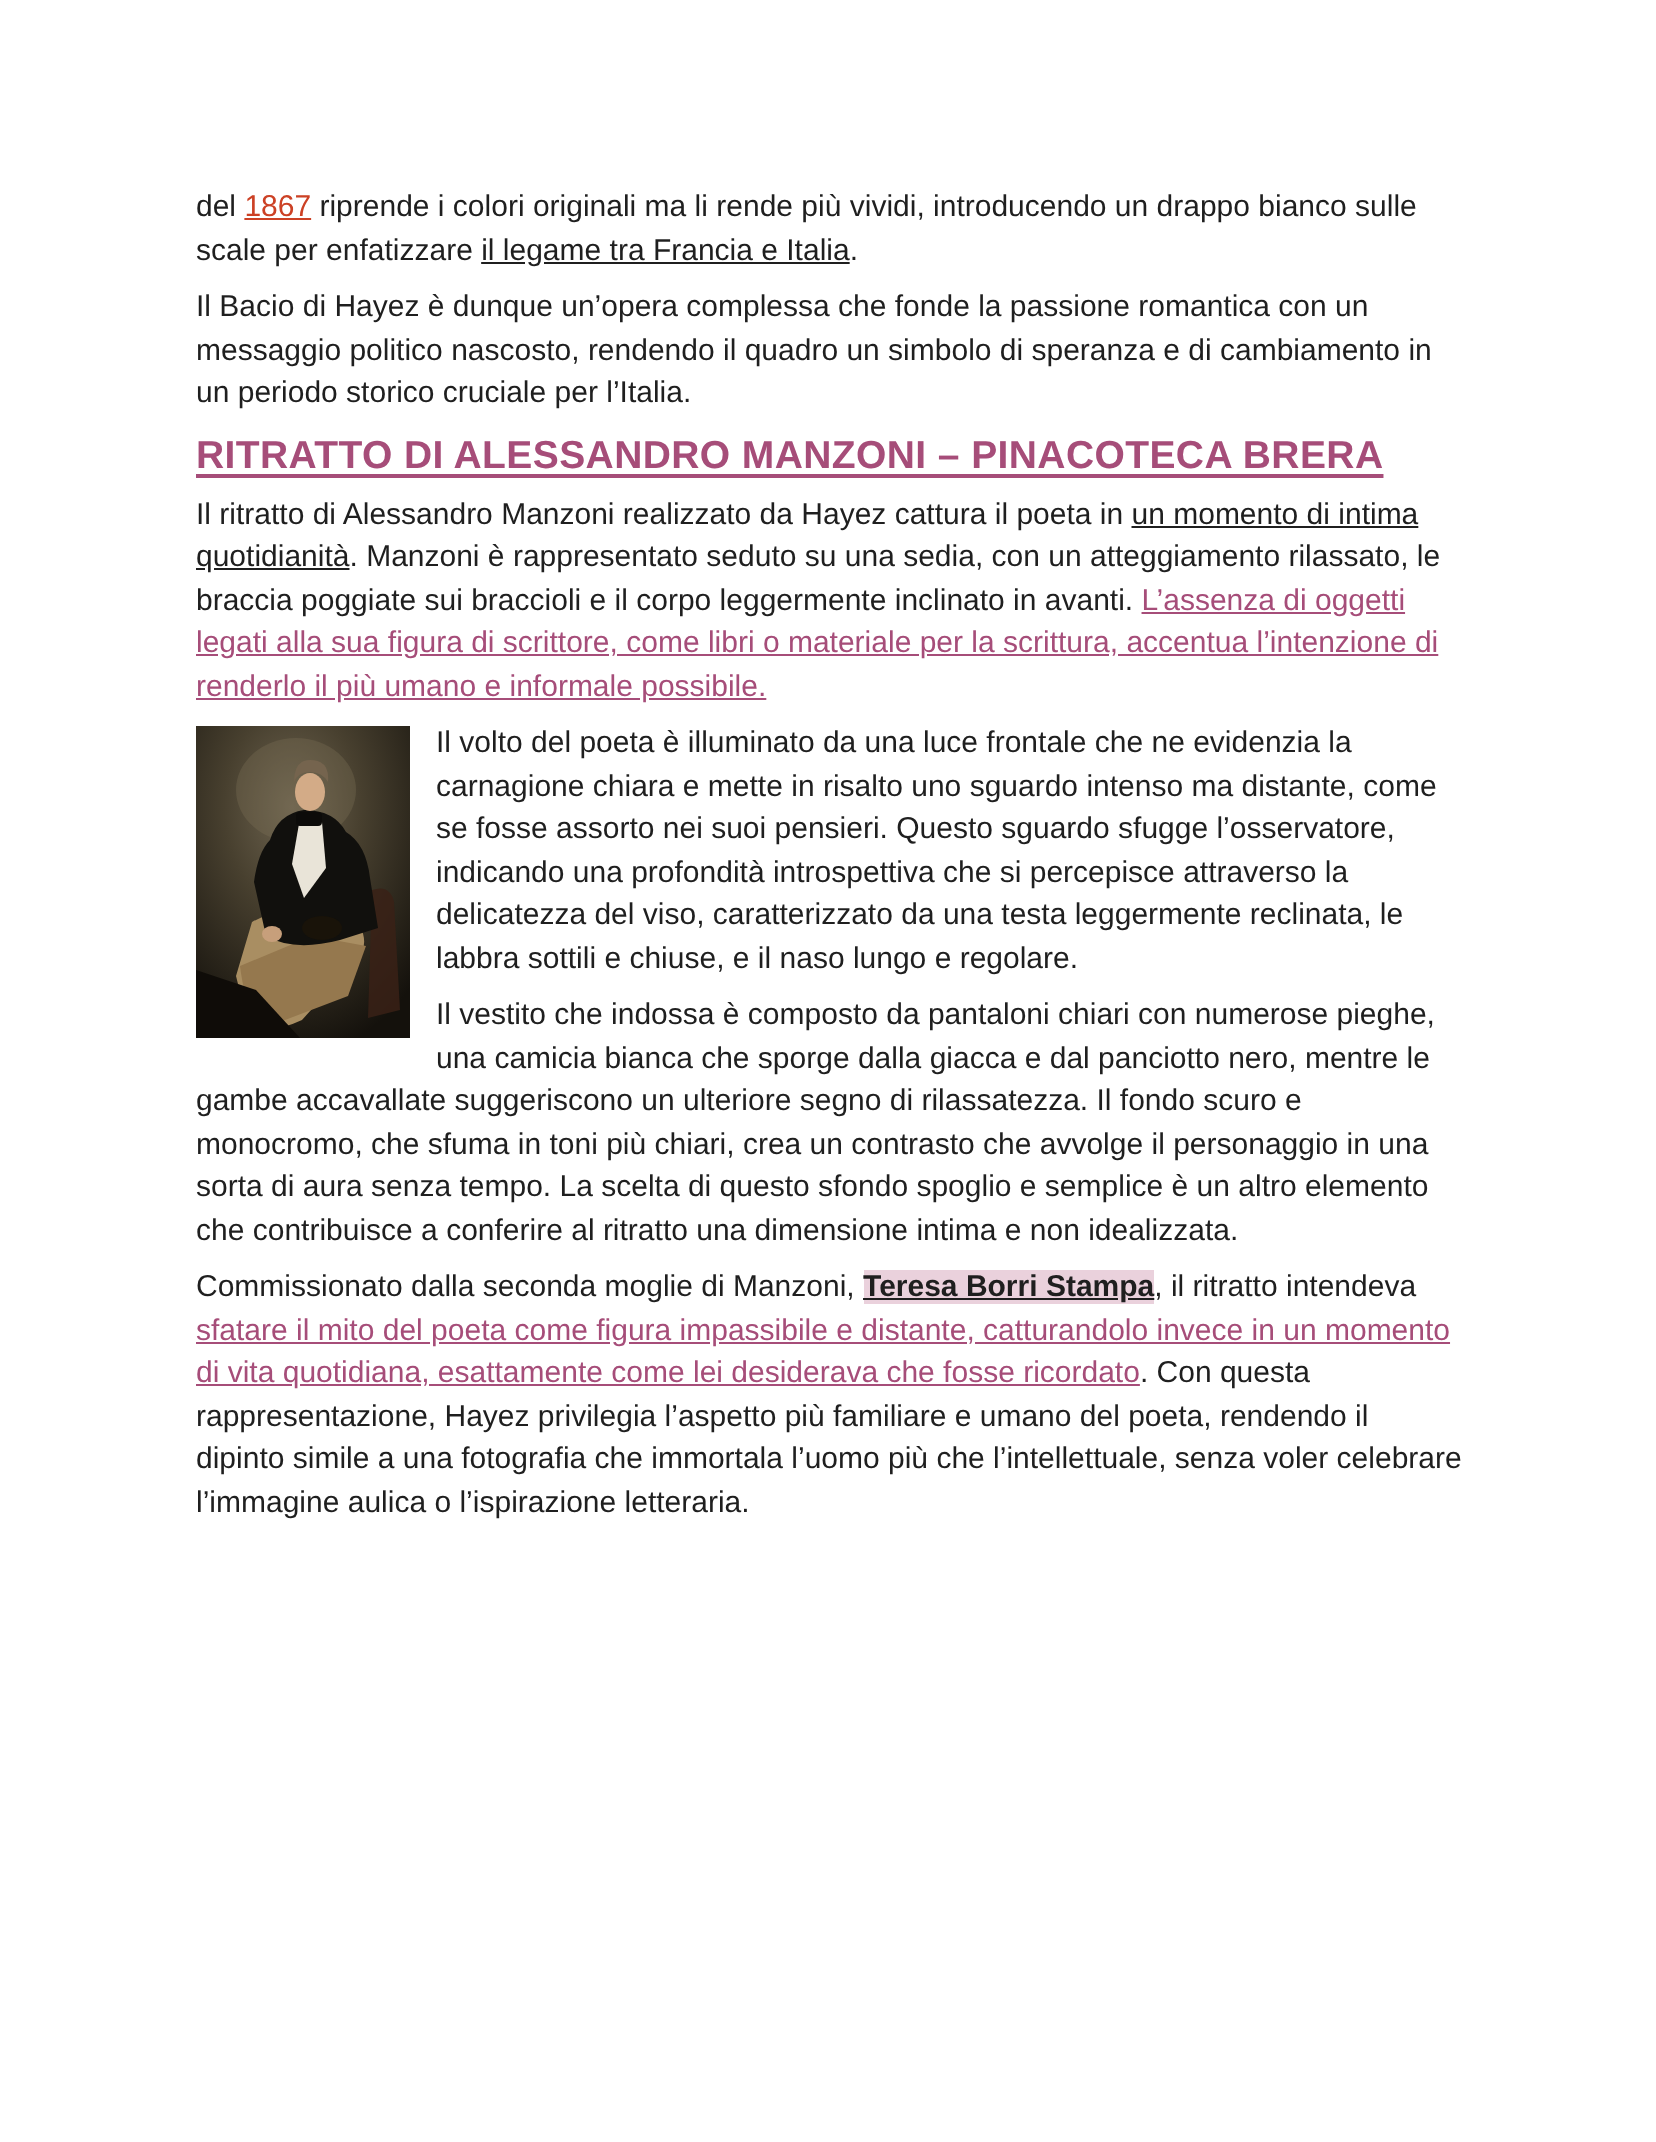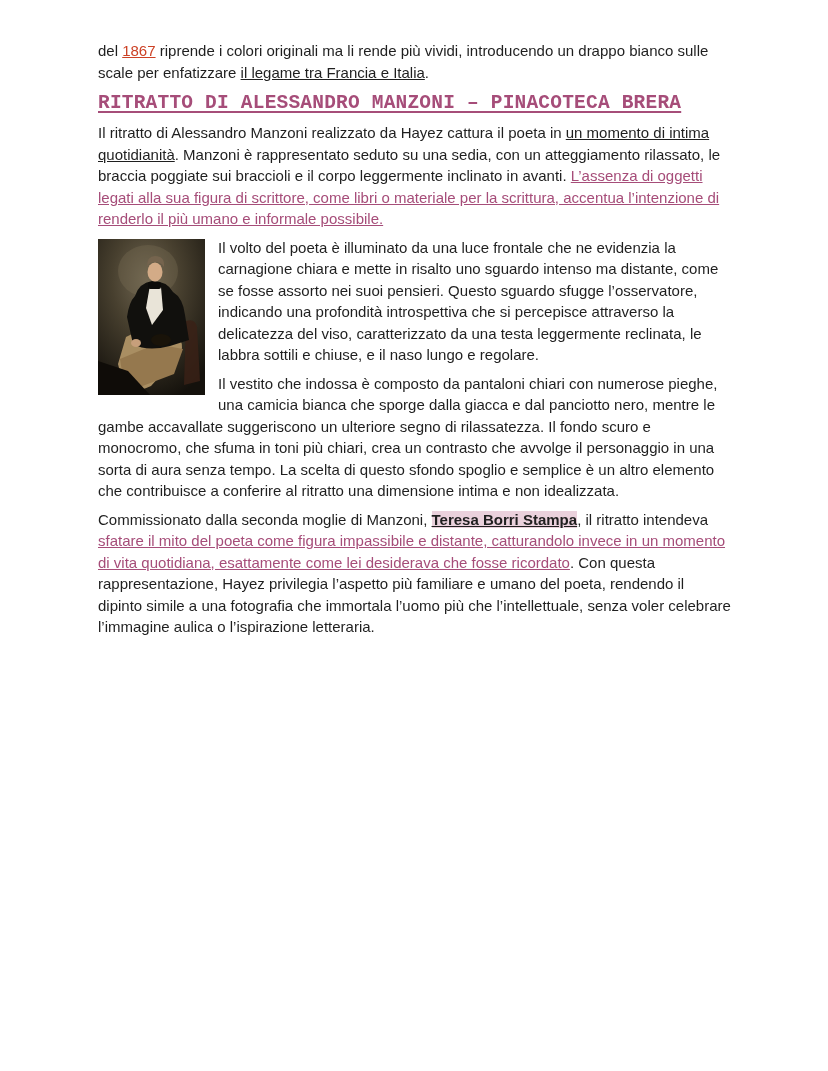--- a/index.html
+++ b/index.html
@@ -14,32 +14,32 @@
   body{
     width:828px;height:1071px;
     background:var(--page-bg);
     font-family:"Liberation Sans", sans-serif;
     color:var(--body-text);
     overflow:hidden;
   }
   .page{
     box-sizing:border-box;
     width:828px;height:1071px;
-    padding:40px 97px 0 98px;
+    padding:93px 97px 0 98px;
     background:var(--page-bg);
   }
   .paragraph{
     font-size:15px;
     line-height:21.5px;
     margin:0 0 7px 0;
     color:var(--body-text);
     text-align:left;
   }
   .heading{
-    font-family:Liberation Mono, monospace;
+    font-family:Liberation Sans, sans-serif;
     font-weight:bold;
     font-size:19.5px;
     line-height:26px;
     letter-spacing:0.2px;
     margin:2px 0 6px 0;
     white-space:nowrap;
     color:var(--heading-link);
   }
   .heading .run{ text-decoration:underline; text-decoration-thickness:2px; text-underline-offset:3px; }
   .run{ color:inherit; }
@@ -61,20 +61,21 @@
     margin:2px 13px 2px 0;
     padding:0;
   }
   figure.portrait svg{ display:block; width:107px; height:156px; }
 </style>
 </head>
 <body>
 
 <div class="page">
     <p class="paragraph"><span class="run plain">del </span><a class="run link-red">1867</a><span class="run plain"> riprende i colori originali ma li rende più vividi, introducendo un drappo bianco sulle scale per enfatizzare </span><a class="run underline">il legame tra Francia e Italia</a><span class="run plain">.</span></p>
+    <p class="paragraph"><span class="run plain">Il Bacio di Hayez è dunque un’opera complessa che fonde la passione romantica con un messaggio politico nascosto, rendendo il quadro un simbolo di speranza e di cambiamento in un periodo storico cruciale per l’Italia.</span></p>
     <h1 class="heading"><a class="run heading-link">RITRATTO DI ALESSANDRO MANZONI – PINACOTECA BRERA</a></h1>
     <p class="paragraph"><span class="run plain">Il ritratto di Alessandro Manzoni realizzato da Hayez cattura il poeta in </span><a class="run underline">un momento di intima quotidianità</a><span class="run plain">. Manzoni è rappresentato seduto su una sedia, con un atteggiamento rilassato, le braccia poggiate sui braccioli e il corpo leggermente inclinato in avanti. </span><a class="run link-maroon">L’assenza di oggetti legati alla sua figura di scrittore, come libri o materiale per la scrittura, accentua l’intenzione di renderlo il più umano e informale possibile.</a></p>
     <figure class="portrait">
     <svg viewBox="0 0 107 156" xmlns="http://www.w3.org/2000/svg">
       <defs>
         <radialGradient id="bgGrad" cx="45%" cy="26%" r="80%">
           <stop offset="0%" stop-color="#6e6450"></stop>
           <stop offset="40%" stop-color="#48402f"></stop>
           <stop offset="100%" stop-color="#14110c"></stop>
         </radialGradient>

